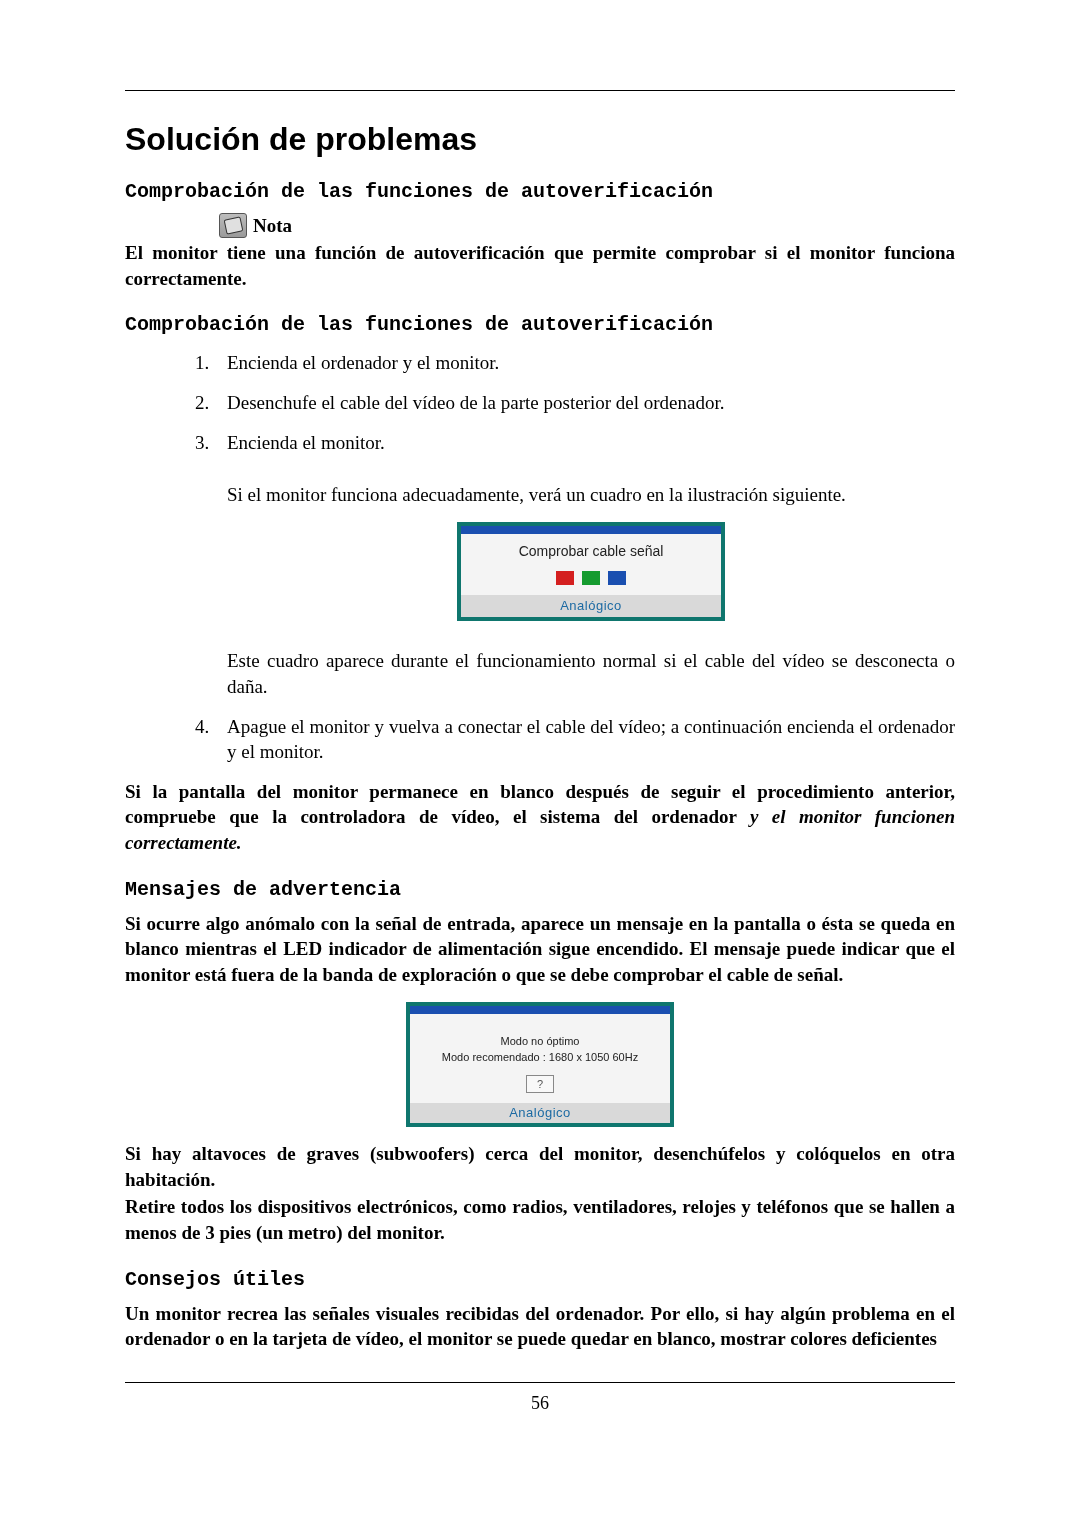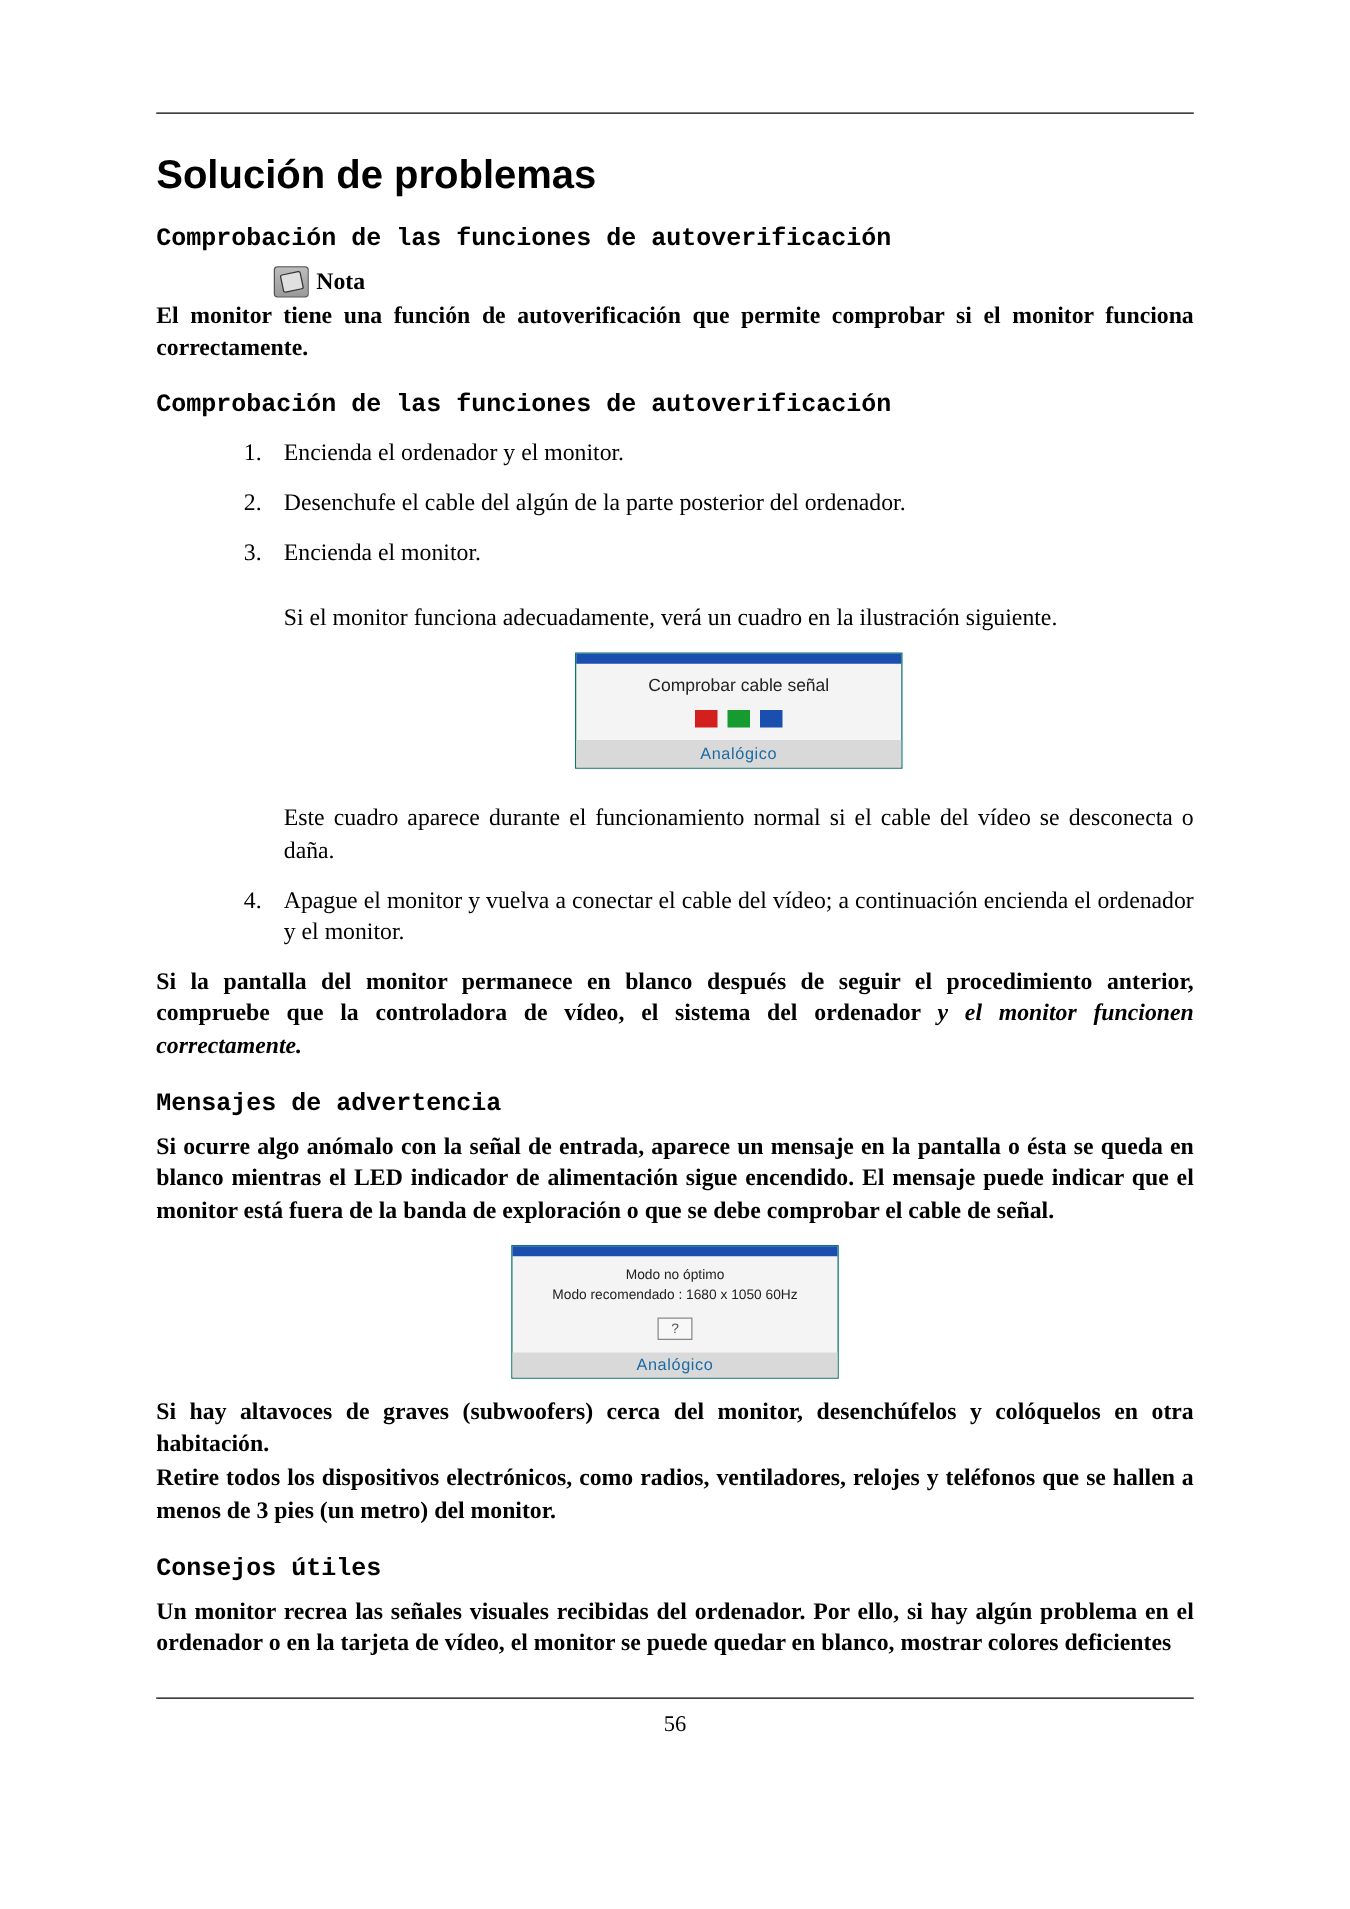--- a/index.html
+++ b/index.html
@@ -99,38 +99,38 @@
   ol.steps > li .licontent {
     flex: 1;
     text-align: justify;
   }
   .step-sub {
     margin-top: 27px;
   }
   .osd {
     width: 260px;
     margin: 14px auto;
-    border: 1px solid #0f766e;
+    border: 4px solid #0f766e;
     background: #f4f4f4;
     font-family: Arial, sans-serif;
   }
   .osd-header {
     background: #1a4fb0;
     height: 8px;
   }
   .osd-title {
     text-align: center;
     font-size: 14px;
     padding: 8px 4px 6px 4px;
     color: #222;
   }
   .osd-title2 {
     text-align: center;
     font-size: 11px;
-    padding: 8px 4px 2px 4px;
+    padding: 20px 4px 2px 4px;
     color: #222;
     line-height: 1.4;
   }
   .osd-title2b {
     text-align: center;
     font-size: 11px;
     padding: 0 4px 6px 4px;
     color: #222;
   }
   .osd-swatches {
@@ -185,21 +185,21 @@
 
   <p class="body indent">El monitor tiene una función de autoverificación que permite comprobar si el monitor funciona correctamente.</p>
 
   <h2 class="section">Comprobación de las funciones de autoverificación</h2>
 
   <ol class="steps">
     <li>
       <div class="licontent">Encienda el ordenador y el monitor.</div>
     </li>
     <li>
-      <div class="licontent">Desenchufe el cable del algún de la parte posterior del ordenador.</div>
+      <div class="licontent">Desenchufe el cable del vídeo de la parte posterior del ordenador.</div>
     </li>
     <li>
       <div class="licontent">
         <span>Encienda el monitor.</span>
         <div class="step-sub">Si el monitor funciona adecuadamente, verá un cuadro en la ilustración siguiente.</div>
 
         <div class="osd">
           <div class="osd-header"></div>
           <div class="osd-title">Comprobar cable señal</div>
           <div class="osd-swatches">

